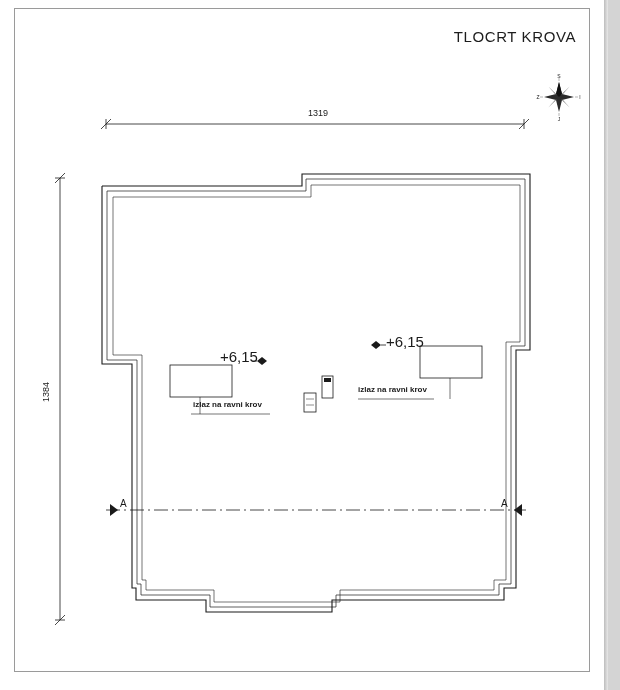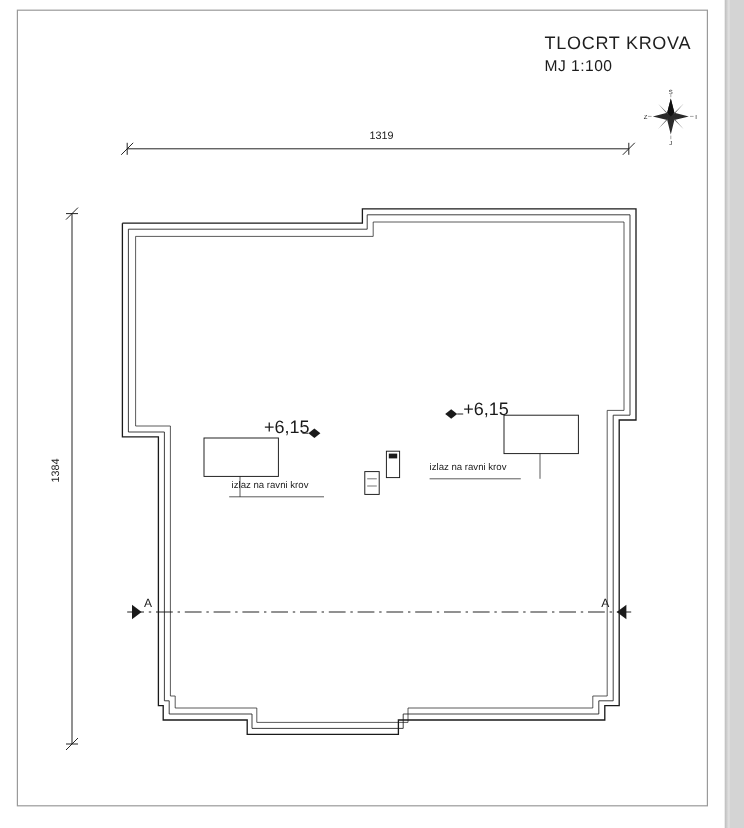--- a/index.html
+++ b/index.html
@@ -44,21 +44,21 @@
     width: 576px;
     height: 664px;
     border: 1px solid #9a9a9a;
     box-sizing: border-box;
   }
 
   .title-block {
     position: absolute;
     right: 28px;
     top: 28px;
-    text-align: left;
+    text-align: right;
     color: #1d1d1d;
   }
   .title-main {
     font-size: 15px;
     letter-spacing: 0.6px;
   }
   .title-scale {
     font-size: 13px;
     letter-spacing: 0.4px;
     margin-top: 2px;
@@ -99,20 +99,21 @@
     top: 392px;
     transform: translate(-50%, -50%) rotate(-90deg);
     transform-origin: center center;
   }
 
   .note {
     position: absolute;
     font-size: 8px;
     color: #1a1a1a;
     white-space: nowrap;
+    font-weight: bold;
   }
   #note-left { left: 193px; top: 400px; }
   #note-right { left: 358px; top: 385px; }
 
   .elev {
     position: absolute;
     font-size: 15px;
     color: #1a1a1a;
     white-space: nowrap;
   }
@@ -135,21 +136,20 @@
 </style>
 </head>
 <body>
 
 <div id="page">
 
   <div id="sheet-border"></div>
 
   <div class="title-block">
     <div class="title-main">TLOCRT KROVA</div>
-    <div class="title-scale">MJ 1:100</div>
   </div>
 
   <svg id="compass" viewBox="0 0 58 58">
     <g transform="translate(29,29)">
       <polygon points="0,-15 3,-3 15,0 3,3 0,15 -3,3 -15,0 -3,-3" fill="#2a2a2a"></polygon>
       <polygon points="0,-15 3,-3 0,0 -3,-3" fill="#101010"></polygon>
       <polygon points="10.6,-10.6 3,-2 2,-2" fill="#4a4a4a"></polygon>
       <polygon points="-10.6,-10.6 -2,-2 -3,-2" fill="#4a4a4a"></polygon>
       <polygon points="10.6,10.6 2,2 3,2" fill="#4a4a4a"></polygon>
       <polygon points="-10.6,10.6 -3,2 -2,2" fill="#4a4a4a"></polygon>

